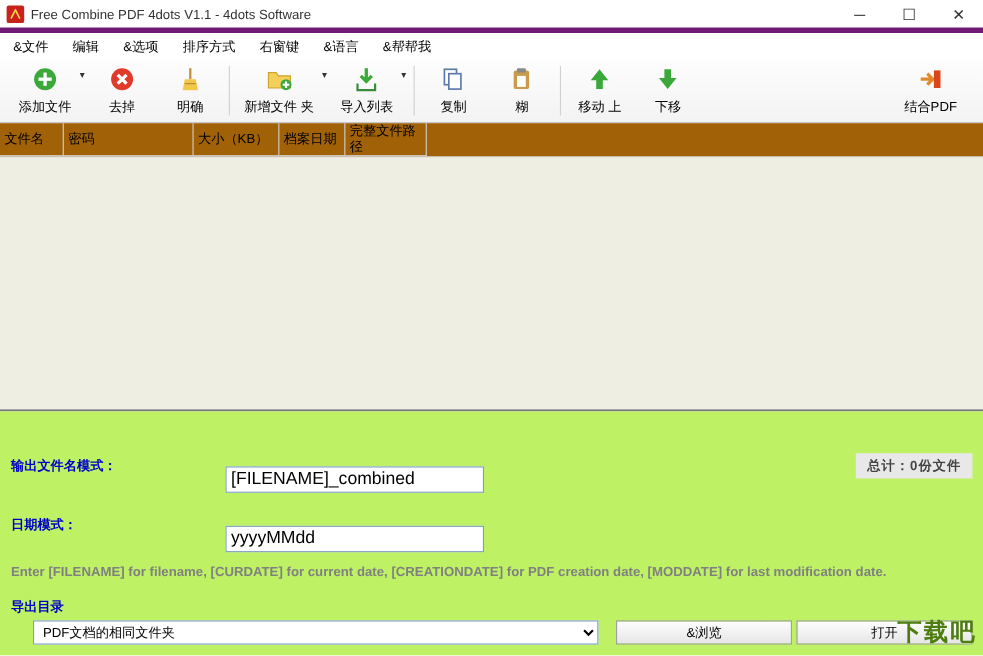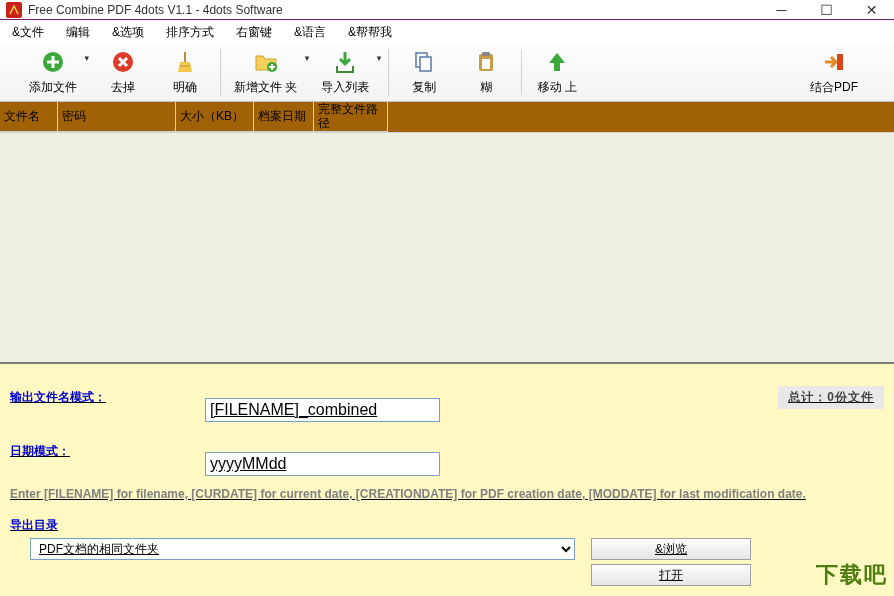--- a/index.html
+++ b/index.html
@@ -1,55 +1,55 @@
 <!DOCTYPE html>
 <html><head>
 <meta charset="utf-8">
 <style>
 * { box-sizing: border-box; margin: 0; padding: 0; }
 body { font-family: "Microsoft YaHei", "SimSun", Arial, sans-serif; font-size: 12px; background: #fff; width: 894px; height: 596px; overflow: hidden; display: flex; flex-direction: column; }
 
 
-.titlebar { height: 20px; background: #fff; border-bottom: 1px solid #701a75; display: flex; align-items: center; padding: 0 0 0 6px; }
+.titlebar { height: 30px; background: #fff; border-bottom: 5px solid #701a75; display: flex; align-items: center; padding: 0 0 0 6px; }
 .titlebar .app-icon { width: 16px; height: 16px; background: #c8221a; border-radius: 2px; display: flex; align-items: center; justify-content: center; margin-right: 6px; }
 .titlebar .app-icon svg { width: 10px; height: 10px; }
 .titlebar .title { color: #333; flex: 1; }
 .titlebar .winbtn { width: 45px; height: 30px; display: flex; align-items: center; justify-content: center; color: #333; font-size: 14px; }
 
 
 .menubar { height: 20px; display: flex; align-items: center; padding: 0 6px; gap: 10px; margin-top: 2px; }
 .menubar .menuitem { padding: 2px 6px; color: #000; }
 
 
-.toolbar { height: 58px; display: flex; align-items: stretch; border-bottom: 1px solid #c0c0c0; background: linear-gradient(#fdfdfd,#f3f3f3); padding: 2px 20px; margin-top: 2px; }
+.toolbar { height: 58px; display: flex; align-items: stretch; border-bottom: 1px solid #c0c0c0; background: linear-gradient(#fdfdfd,#f3f3f3); padding: 2px 8px; margin-top: 2px; }
 .toolbtn { display: flex; flex-direction: column; align-items: center; justify-content: center; padding: 2px 8px; min-width: 62px; border: 1px solid transparent; }
 .toolbtn .tlabel { margin-top: 2px; color: #000; }
 .toolbtn svg { width: 24px; height: 24px; }
 .toolbtn.drop { position: relative; padding-right: 14px; }
 .toolbtn.drop::after { content: "▾"; position: absolute; right: 2px; top: 6px; font-size: 9px; color: #333; }
 .toolsep { width: 1px; background: #d0d0d0; margin: 4px 4px; }
 .tool-spacer { flex: 1; }
 
 
 .grid-area { flex: 1; display: flex; flex-direction: column; border-bottom: 2px solid #7a7a7a; }
 .grid-headers { display: flex; background: #a16207; border-bottom: 1px solid #d0d0d0; }
 .grid-headers .gh { border-right: 1px solid #d0d0d0; border-bottom: 1px solid #d0d0d0; padding: 2px 4px; line-height: 1.15; color: #000; height: 30px; display: flex; align-items: center; }
 .grid-body { flex: 1; background: #efeee3; }
 
 
-.bottom { background: #fef9c3; padding: 8px 10px 10px 10px; text-decoration: underline; }
+.bottom { background: #bef264; padding: 24px 10px 10px 10px; }
 .form-row { display: flex; align-items: center; margin-bottom: 4px; }
 .form-row .flabel { width: 195px; color: #0000cc; font-weight: bold; }
 .form-row input[type=text] { width: 235px; border: 1px solid #7a9ec6; padding: 2px 4px; font-family: inherit; font-size: 16px; background: #fff; margin-top: 26px; }
 .totals { margin-left: auto; background: #e8e8e8; padding: 3px 10px; color: #444; font-weight: bold; letter-spacing: 1px; }
 .hint { color: #808080; font-weight: bold; margin: 10px 0 14px 0; line-height: 1.4; }
 .fieldset-label { color: #0000cc; font-weight: bold; margin-bottom: 4px; }
 .outdir-row { display: flex; gap: 16px; align-items: flex-start; margin-left: 20px; }
 .outdir-row select { width: 545px; border: 1px solid #7a9ec6; padding: 2px 4px; font-family: inherit; font-size: 12px; height: 22px; background: #fff; }
-.btncol { display: flex; flex-direction: column; gap: 4px; }
+.btncol { display: flex; flex-direction: row; gap: 4px; }
 .btncol button { width: 160px; height: 22px; background: linear-gradient(#fdfdfd,#e6e6e6); border: 1px solid #a0a0a0; font-family: inherit; font-size: 12px; }
 
 
 .watermark { position: absolute; right: 6px; bottom: 6px; color: #4d7c0f; font-size: 22px; font-weight: bold; letter-spacing: 2px; pointer-events: none; }
 </style>
 </head>
 <body>
 
 <div class="titlebar">
   <div class="app-icon">
@@ -130,20 +130,26 @@
         </svg></span>
     <span class="tlabel">糊</span>
   </div>
   <div class="toolsep"></div>
   <div class="toolbtn">
     <span><svg viewBox="0 0 24 24">
           <path d="M12 3 L20 13 L15 13 L15 21 L9 21 L9 13 L4 13 Z" fill="#3aa93a"></path>
         </svg></span>
     <span class="tlabel">移动 上</span>
   </div>
+  <div class="toolbtn">
+    <span><svg viewBox="0 0 24 24">
+          <path d="M12 21 L20 11 L15 11 L15 3 L9 3 L9 11 L4 11 Z" fill="#3aa93a"></path>
+        </svg></span>
+    <span class="tlabel">下移</span>
+  </div>
   <div class="tool-spacer"></div>
   <div class="toolbtn" style="min-width:80px;">
     <span><svg viewBox="0 0 24 24">
           <path d="M3 12 L13 12 M9 7 L14 12 L9 17" stroke="#e08a2a" stroke-width="3" fill="none"></path>
           <rect x="15" y="4" width="6" height="16" fill="#d8461a"></rect>
         </svg></span>
     <span class="tlabel">结合PDF</span>
   </div>
 </div>
 

